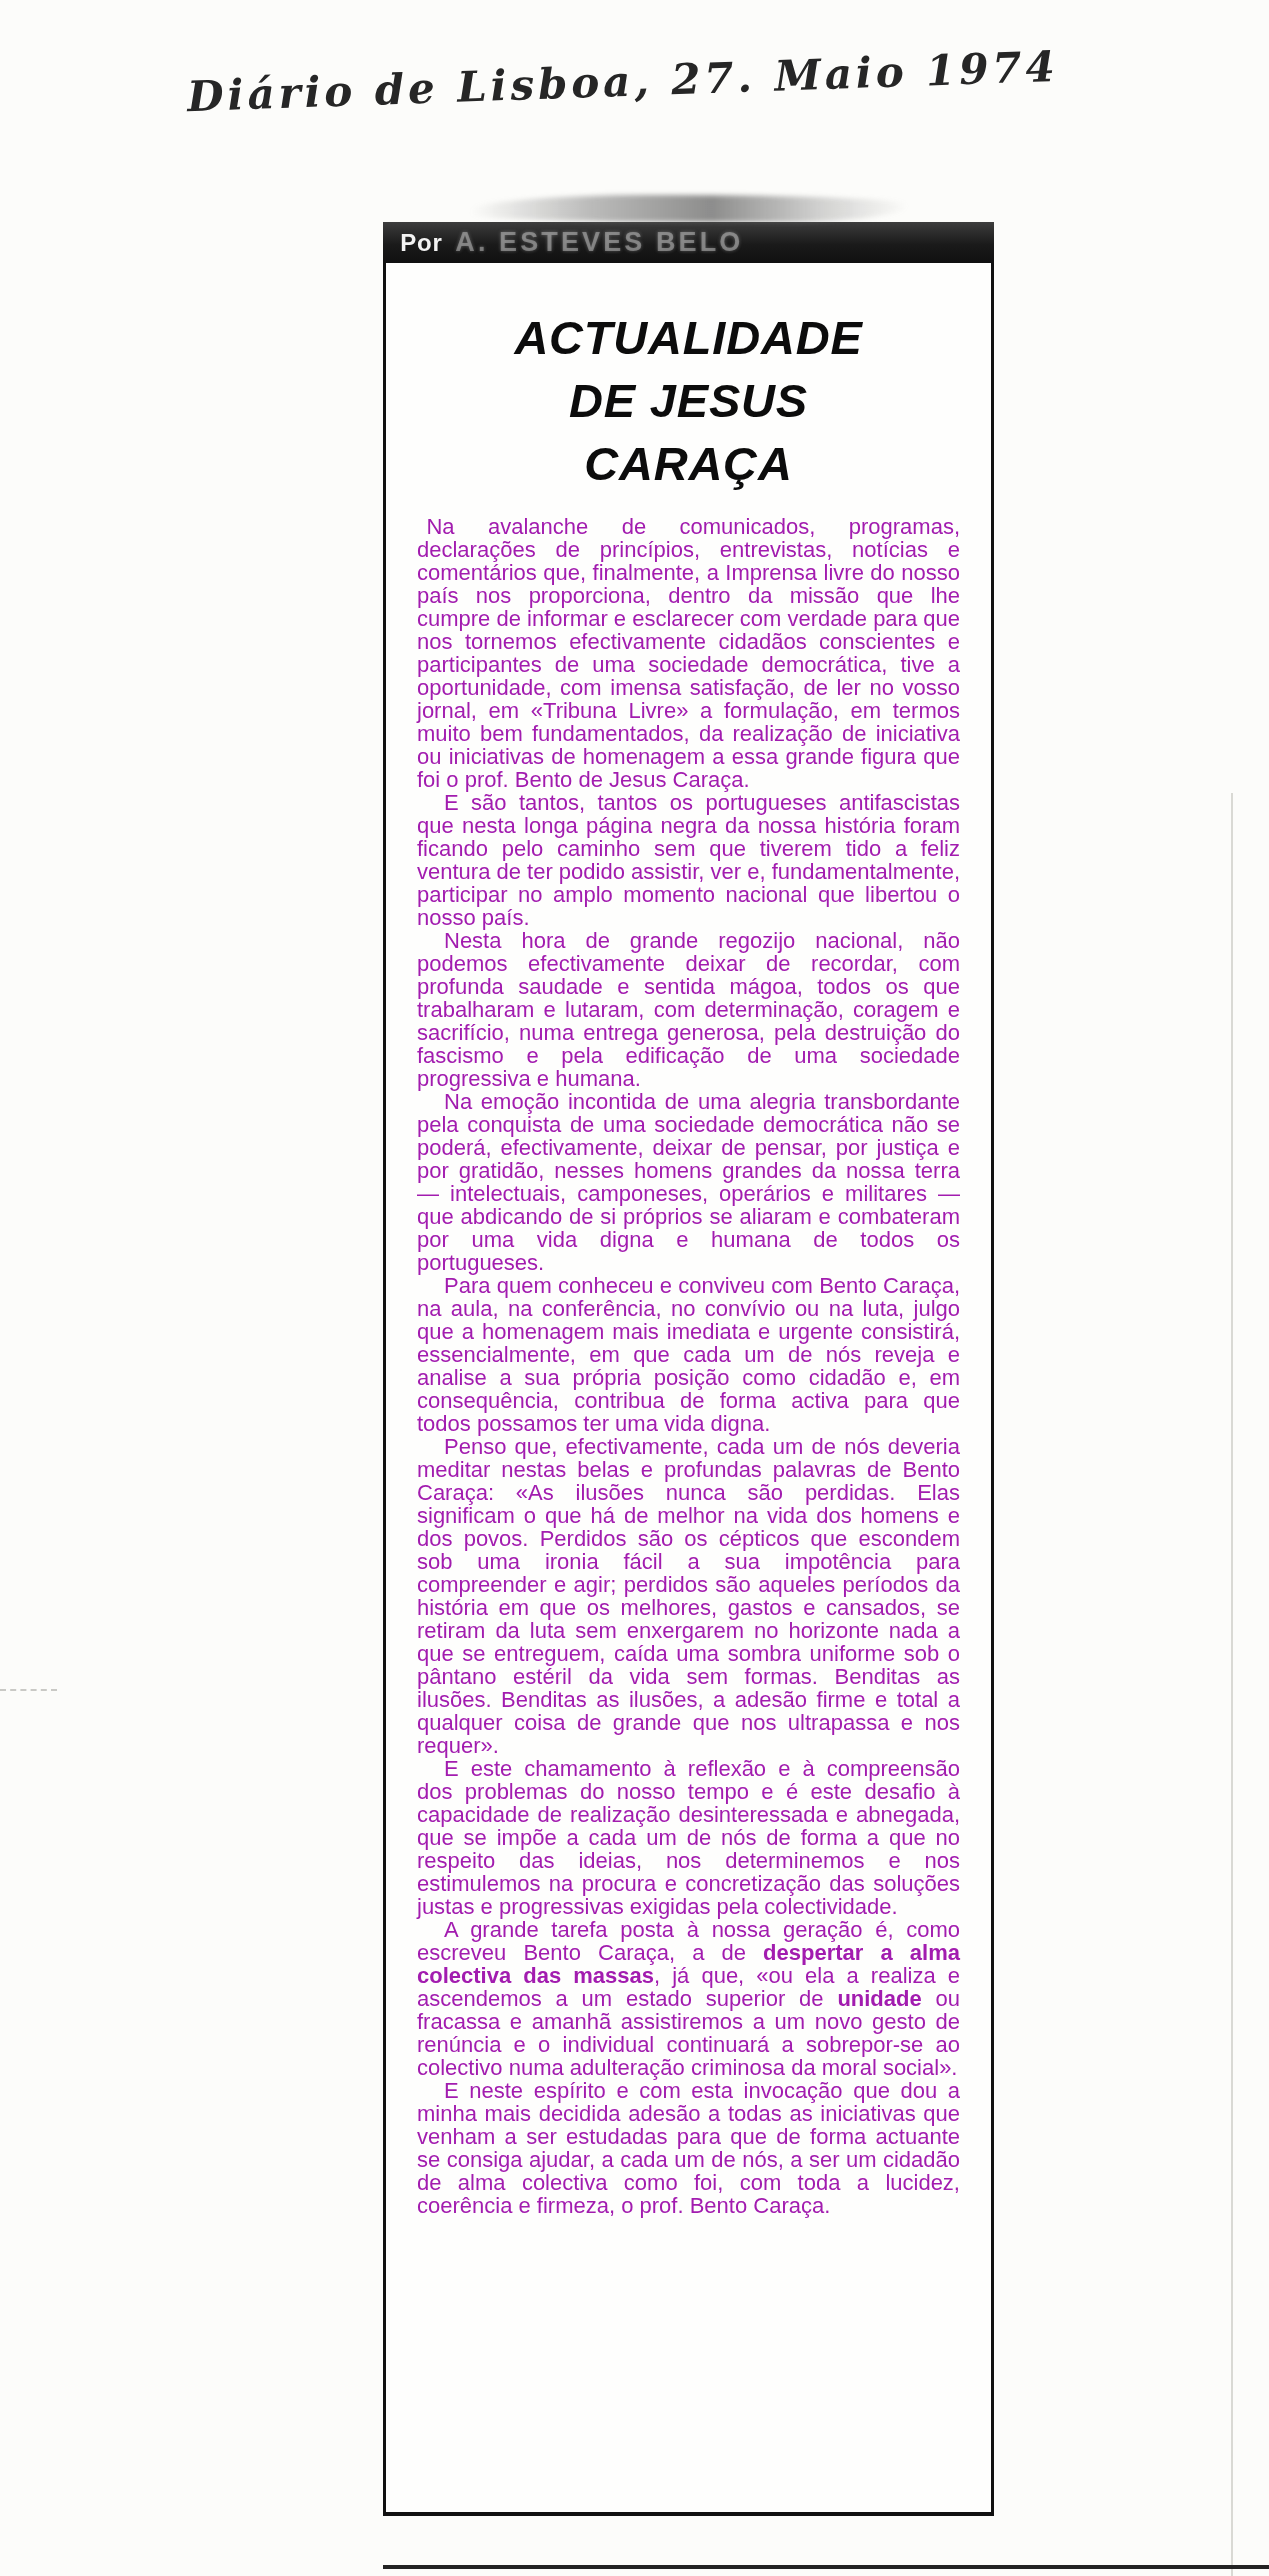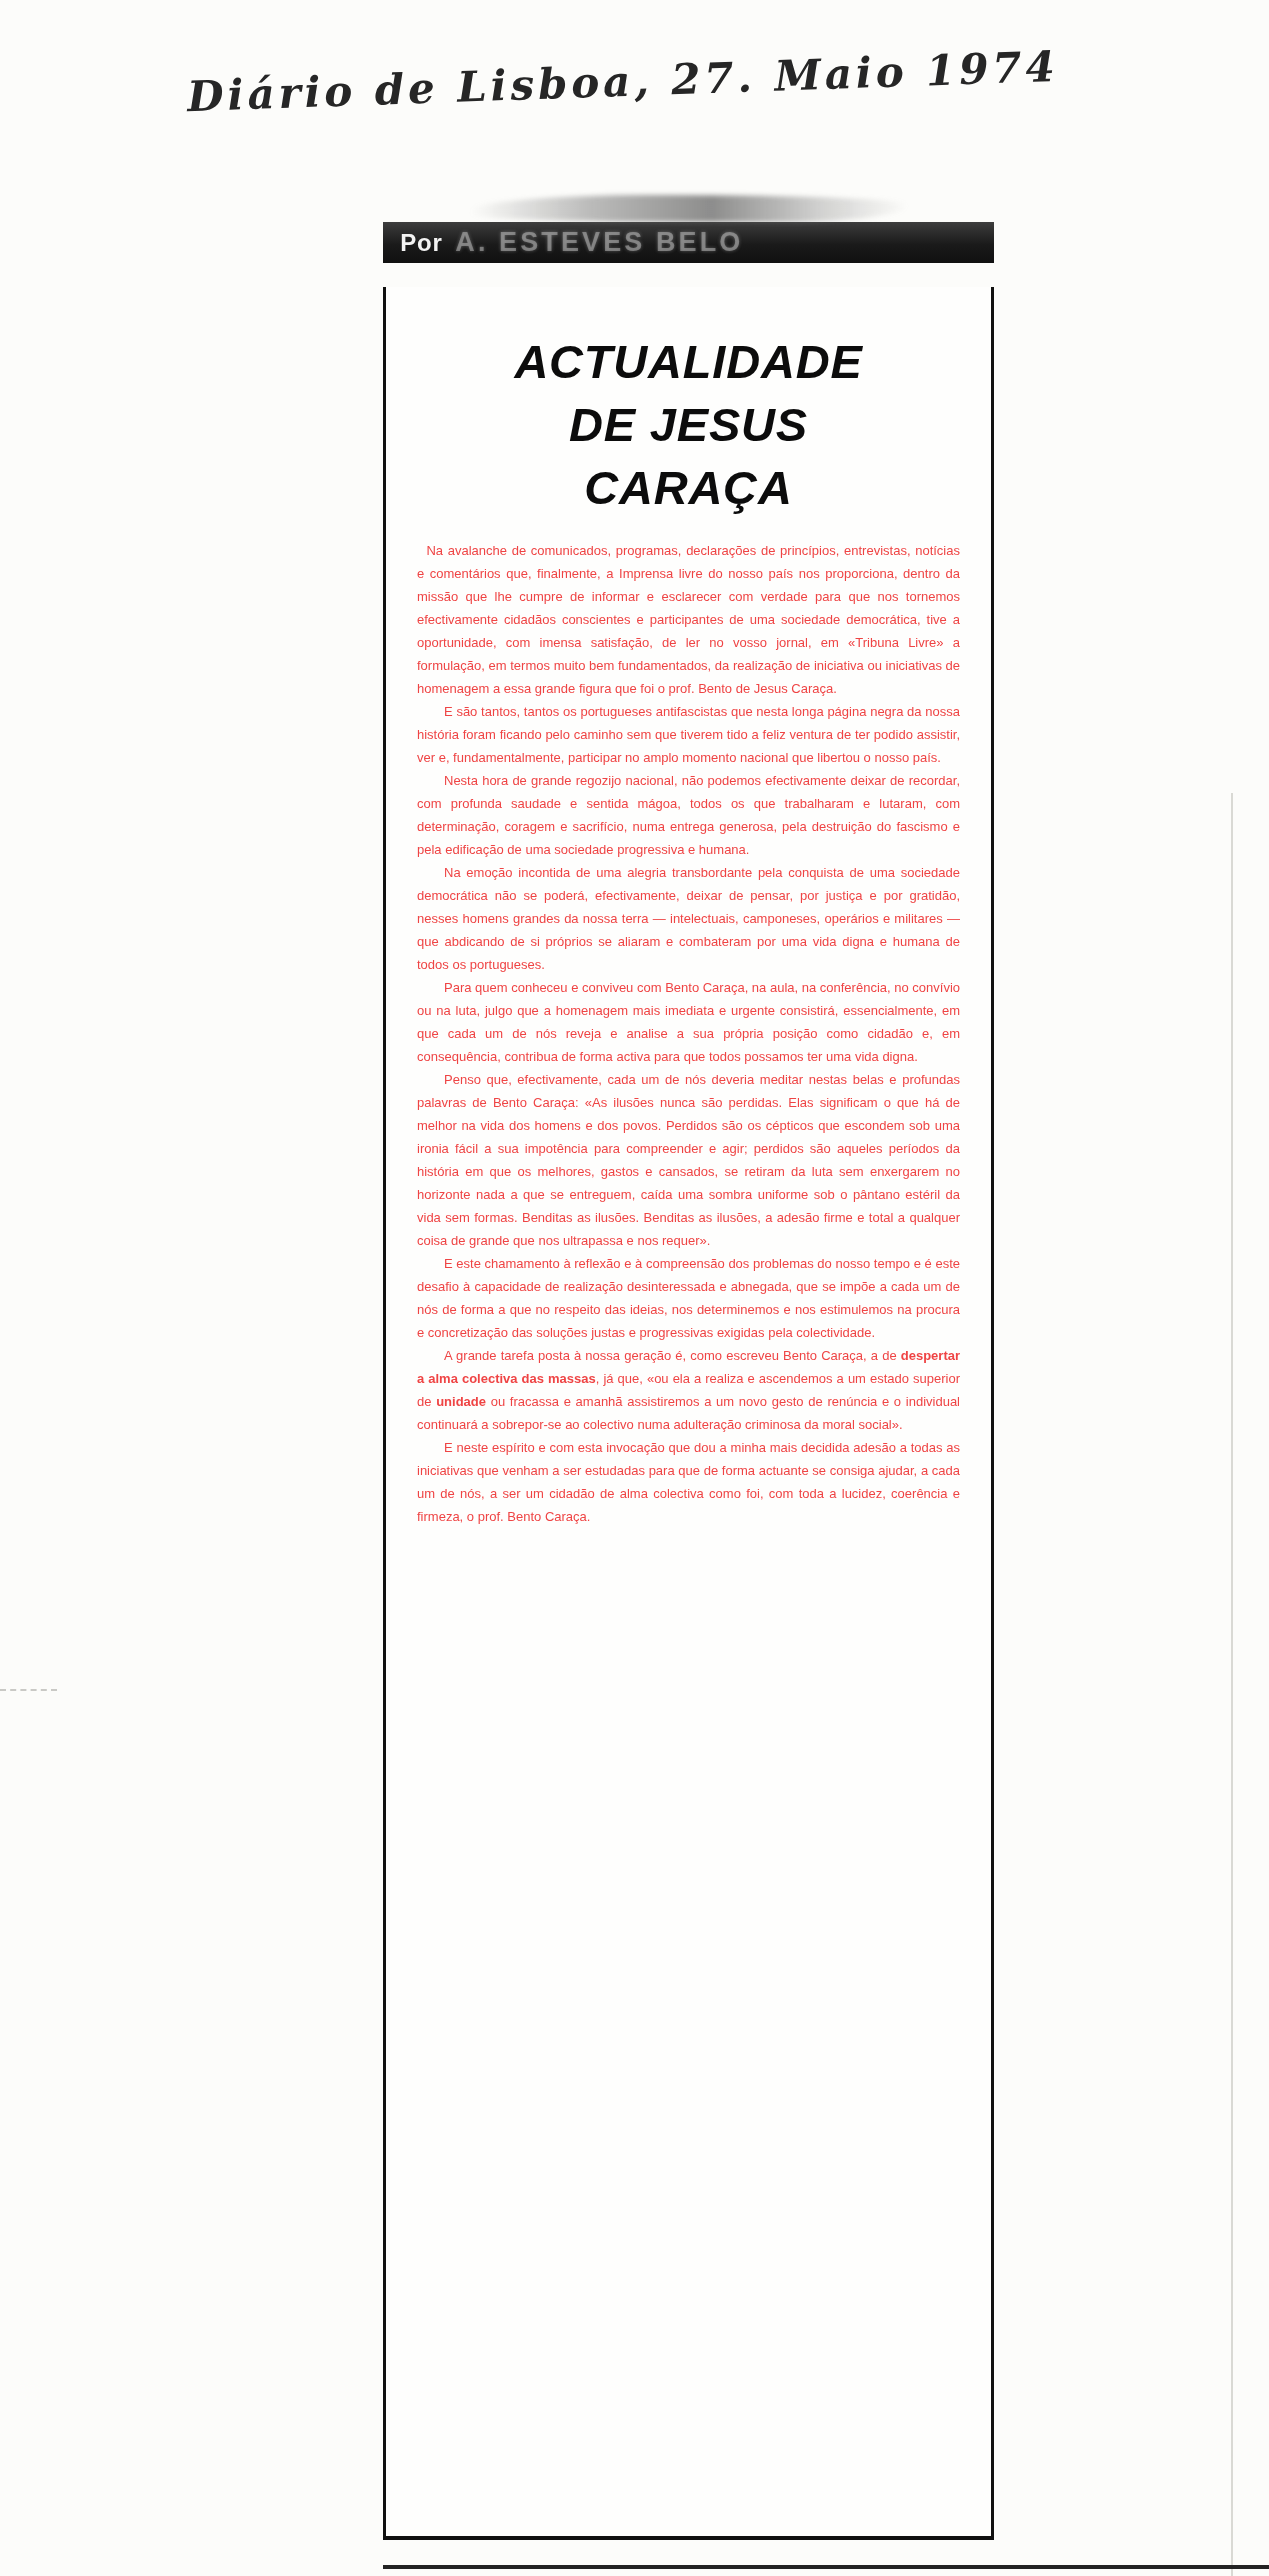--- a/index.html
+++ b/index.html
@@ -50,37 +50,36 @@
     text-shadow:0 0 3.9px rgba(210,210,210,.35);
   }
   .article {
     background:#fefefd;
     border-left:3.9px solid #101010;
     border-right:3.9px solid #101010;
     border-bottom:4.7px solid #101010;
     padding:19px 31px 23.6px;
     height:2253px;
     overflow:hidden;
-    margin-top:24px;
   }
   .title {
     margin:23.6px 0 20.4px;
     text-align:center;
     font-style:italic;
     font-weight:800;
     font-size:47px;
     line-height:63px;
     letter-spacing:0.8px;
     color:#0c0c0c;
   }
   .title .title-line { display:block; }
   .body {
-    font-size:13px;
+    font-size:22px;
     line-height:23px;
-    color:#ef4444;
+    color:#a21caf;
     text-align:justify;
     hyphens:auto;
     -webkit-hyphens:auto;
   }
   .para { text-indent:27px; }
   .para:first-child { text-indent:9.4px; }
   .run-bold { font-weight:700; }
   
   .right-line {
     position:absolute; left:1231px; top:793px;

